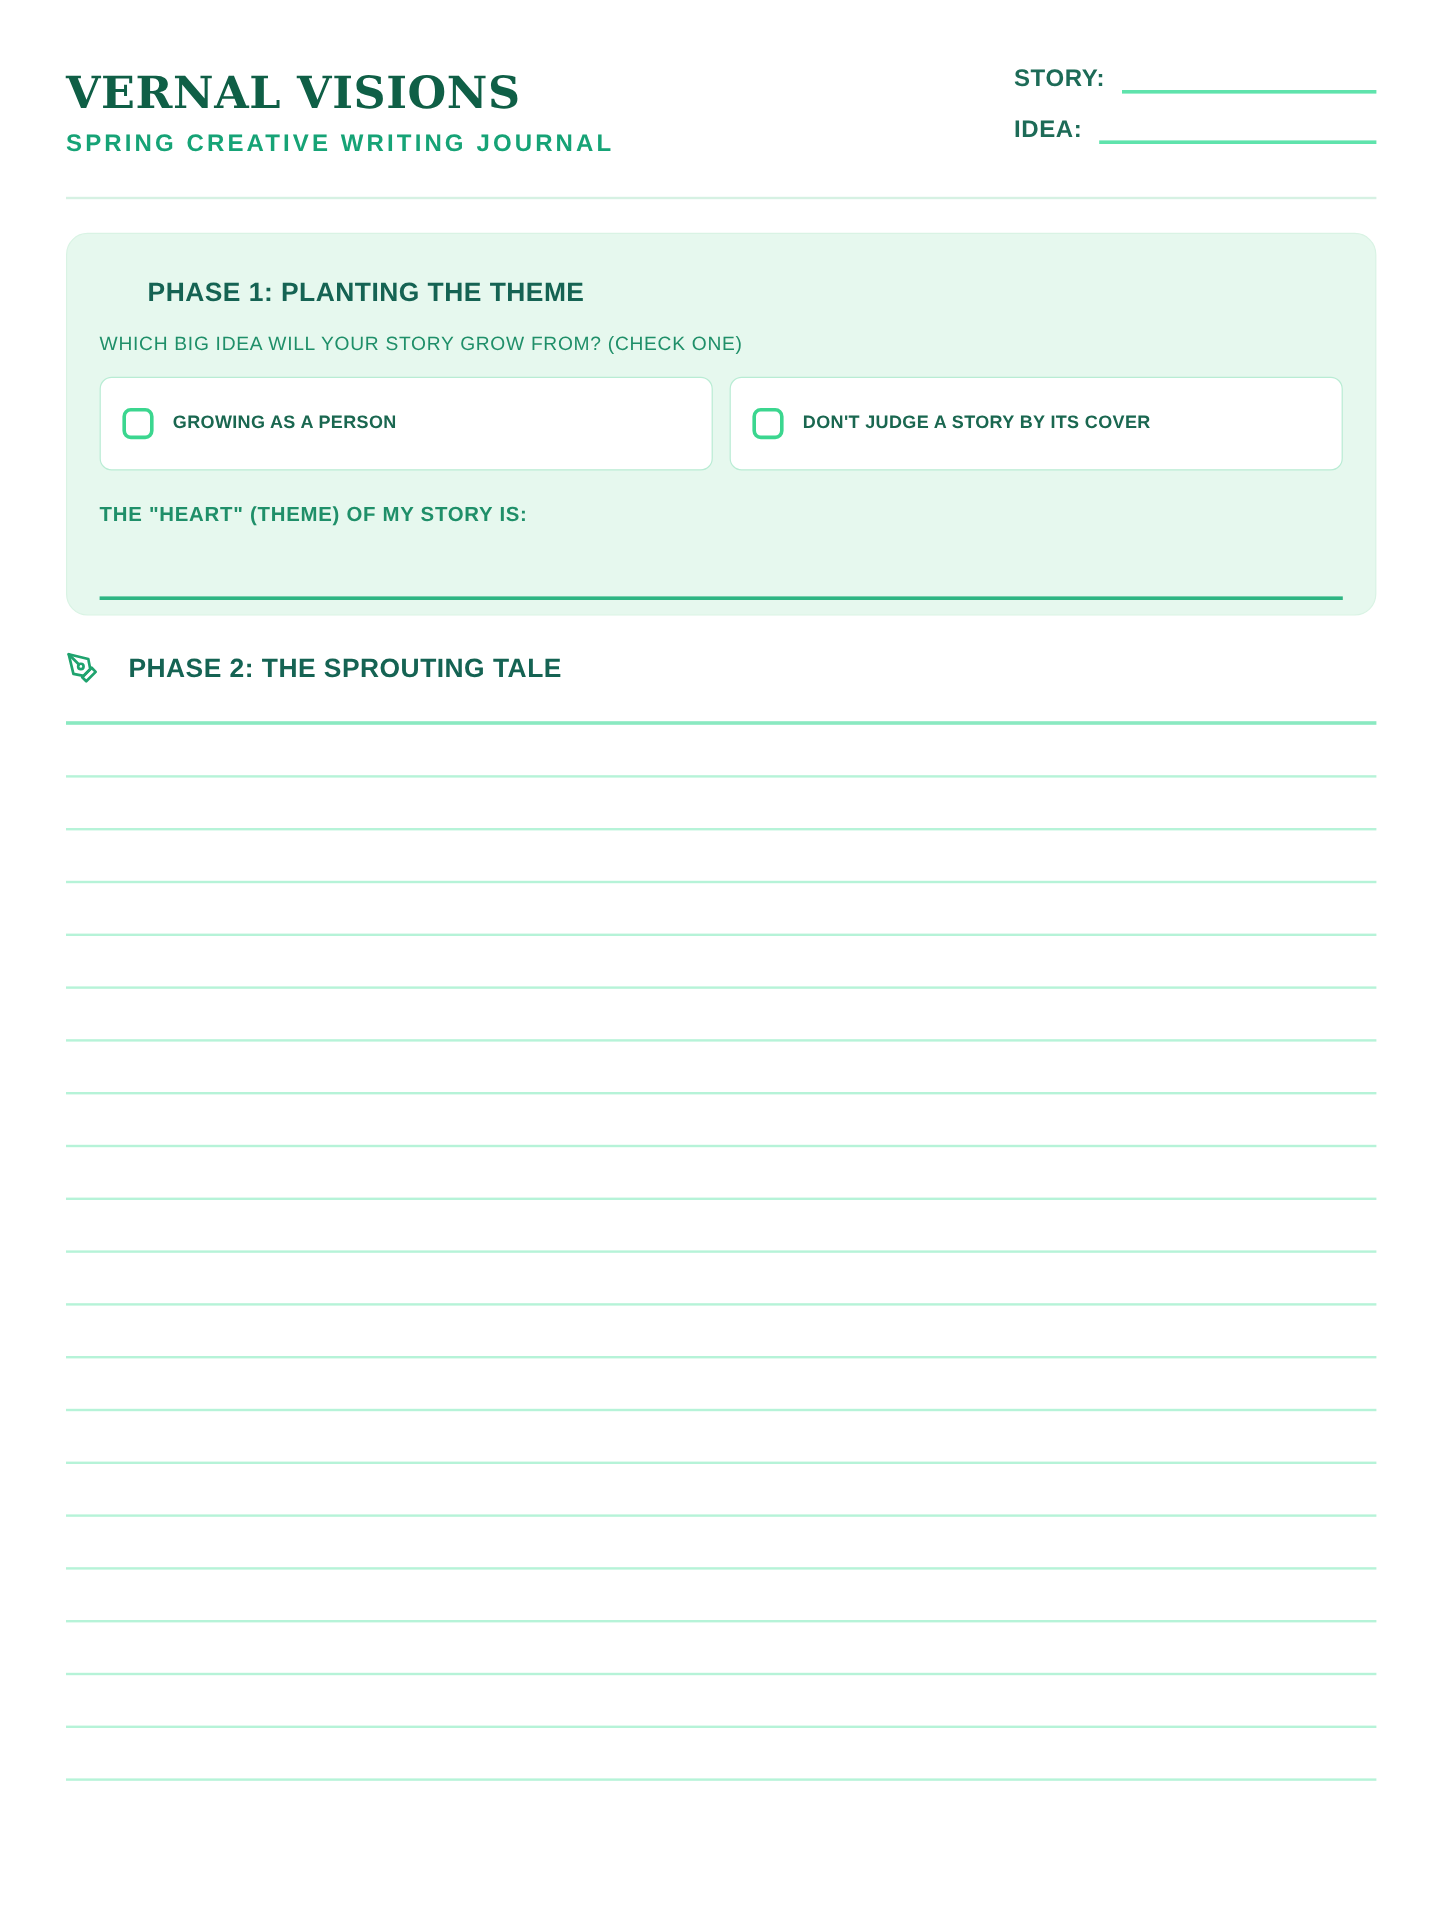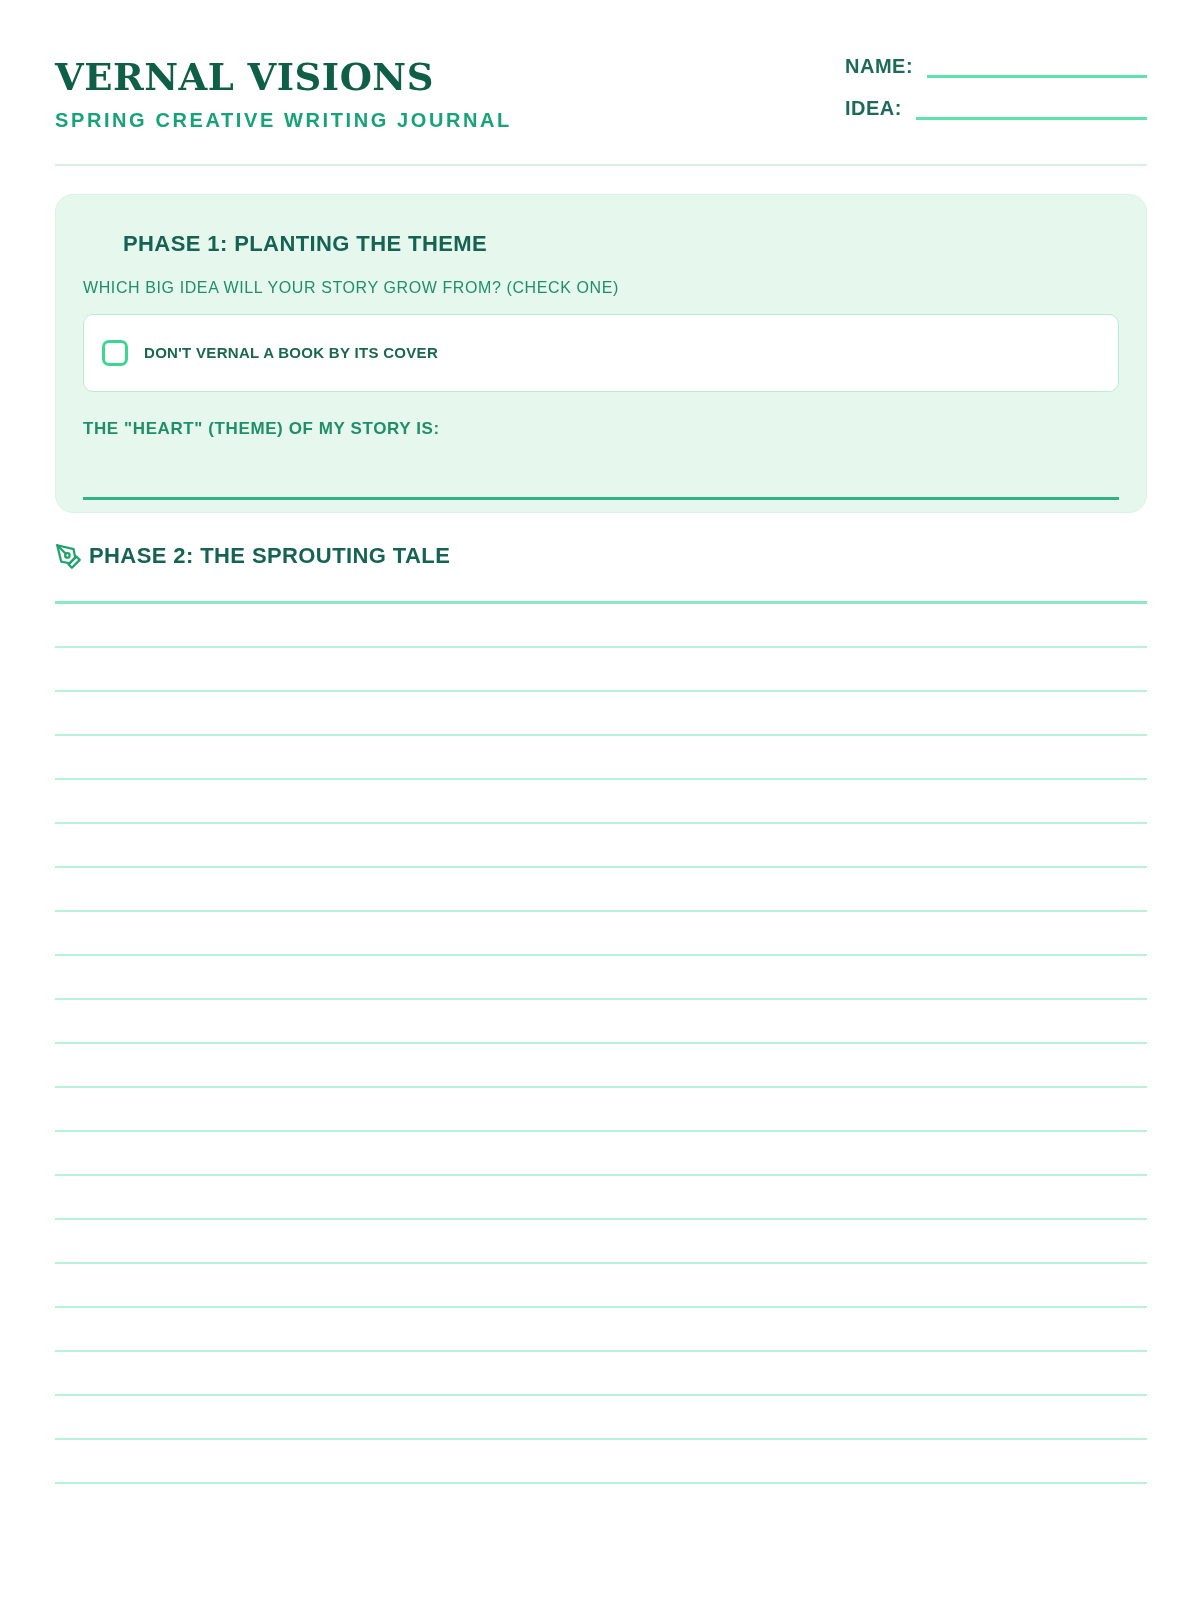--- a/index.html
+++ b/index.html
@@ -74,59 +74,63 @@
     letter-spacing:.3px;line-height:1.35;
   }
   .theme-prompt{
     margin-top:27px;font-size:17px;font-weight:bold;
     color:var(--mid-green);letter-spacing:.6px;
   }
   .answer-line{margin-top:58px;border:none;border-top:3px solid var(--answer-line);}
 
   
   .phase2{margin-top:30px;}
-  .phase2-heading-row{display:flex;align-items:flex-start;gap:7px;}
+  .phase2-heading-row{display:flex;align-items:center;gap:25px;}
   .phase2-icon{width:27px;height:27px;flex-shrink:0;}
   .phase2-icon svg{width:100%;height:100%;stroke:#1fa36e;fill:none;stroke-width:2;stroke-linecap:round;stroke-linejoin:round;}
   .phase2-heading{font-size:22px;font-weight:bold;color:#156353;letter-spacing:.4px;}
   .lines{margin-top:8px;}
   .ruled-line{height:44px;border-bottom:2.5px solid var(--rule-light);}
   .ruled-line.strong{height:26px;border-bottom:3px solid var(--rule-strong);}
 </style>
 </head>
 <body>
 
 <div class="page">
 
   <div class="header">
     <div>
       <div class="brand-title">VERNAL VISIONS</div>
       <div class="brand-subtitle">SPRING CREATIVE WRITING JOURNAL</div>
     </div>
     <div class="id-block">
       <div class="id-row">
-        <span class="id-label">NAME:</span>
+        <span class="id-label">STORY:</span>
         <span class="id-line"></span>
       </div>
       <div class="id-row">
         <span class="id-label">IDEA:</span>
         <span class="id-line"></span>
       </div>
     </div>
   </div>
 
   <hr class="header-divider">
 
   <div class="panel">
     <div class="panel-heading">PHASE 1: PLANTING THE THEME</div>
     <div class="panel-question">WHICH BIG IDEA WILL YOUR STORY GROW FROM? (CHECK ONE)</div>
     <div class="options-row">
         <div class="option-card">
           <span class="checkbox"></span>
-          <span class="option-label">DON'T VERNAL A BOOK BY ITS COVER</span>
+          <span class="option-label">GROWING AS A PERSON</span>
+        </div>
+        <div class="option-card">
+          <span class="checkbox"></span>
+          <span class="option-label">DON'T JUDGE A STORY BY ITS COVER</span>
         </div>
       </div>
     <div class="theme-prompt">THE "HEART" (THEME) OF MY STORY IS:</div>
     <hr class="answer-line">
   </div>
 
   <div class="phase2">
     <div class="phase2-heading-row">
       <span class="phase2-icon">
         <svg viewBox="0 0 24 24">

